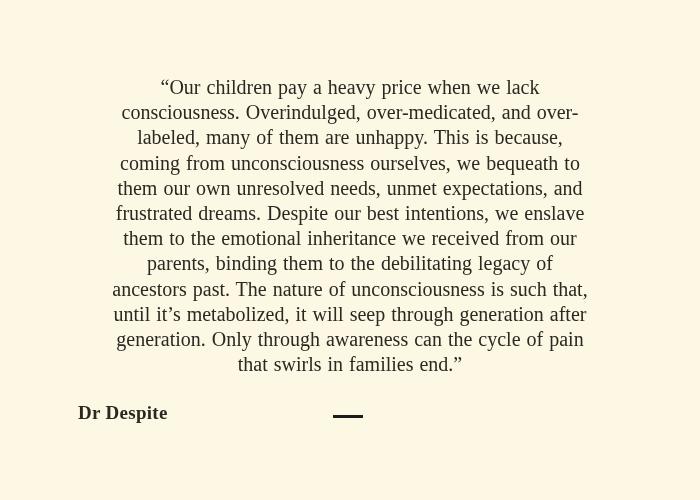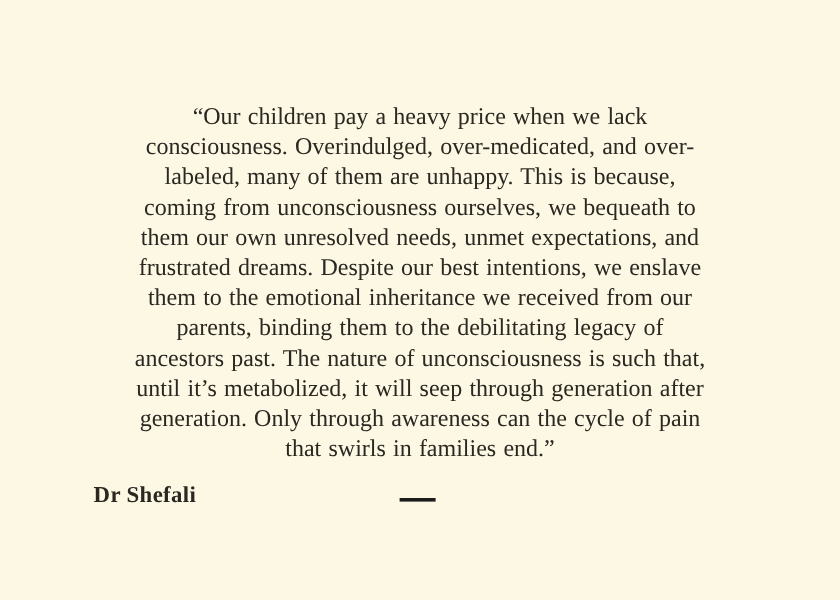--- a/index.html
+++ b/index.html
@@ -9,21 +9,21 @@
   .canvas {
     position: relative;
     width: 700px;
     height: 500px;
     background: #FCF8E4;
     overflow: hidden;
     font-family: "Liberation Serif", serif;
   }
   .quote-text {
     position: absolute;
-    top: 85px;
+    top: 75px;
     left: 50%;
     transform: translateX(-50%);
     width: 660px;
     font-size: 20px;
     line-height: 25.2px;
     text-align: center;
     white-space: pre-line;
     color: #2B2822;
     word-spacing: 1px;
   }
@@ -55,16 +55,16 @@
 coming from unconsciousness ourselves, we bequeath to
 them our own unresolved needs, unmet expectations, and
 frustrated dreams. Despite our best intentions, we enslave
 them to the emotional inheritance we received from our
 parents, binding them to the debilitating legacy of
 ancestors past. The nature of unconsciousness is such that,
 until it’s metabolized, it will seep through generation after
 generation. Only through awareness can the cycle of pain
 that swirls in families end.”</div>
 
-  <div class="attribution">Dr Shefali</div>
+  <div class="attribution">Dr Despite</div>
 
   <div class="divider-dash"></div>
 </div>
 
 </body></html>

